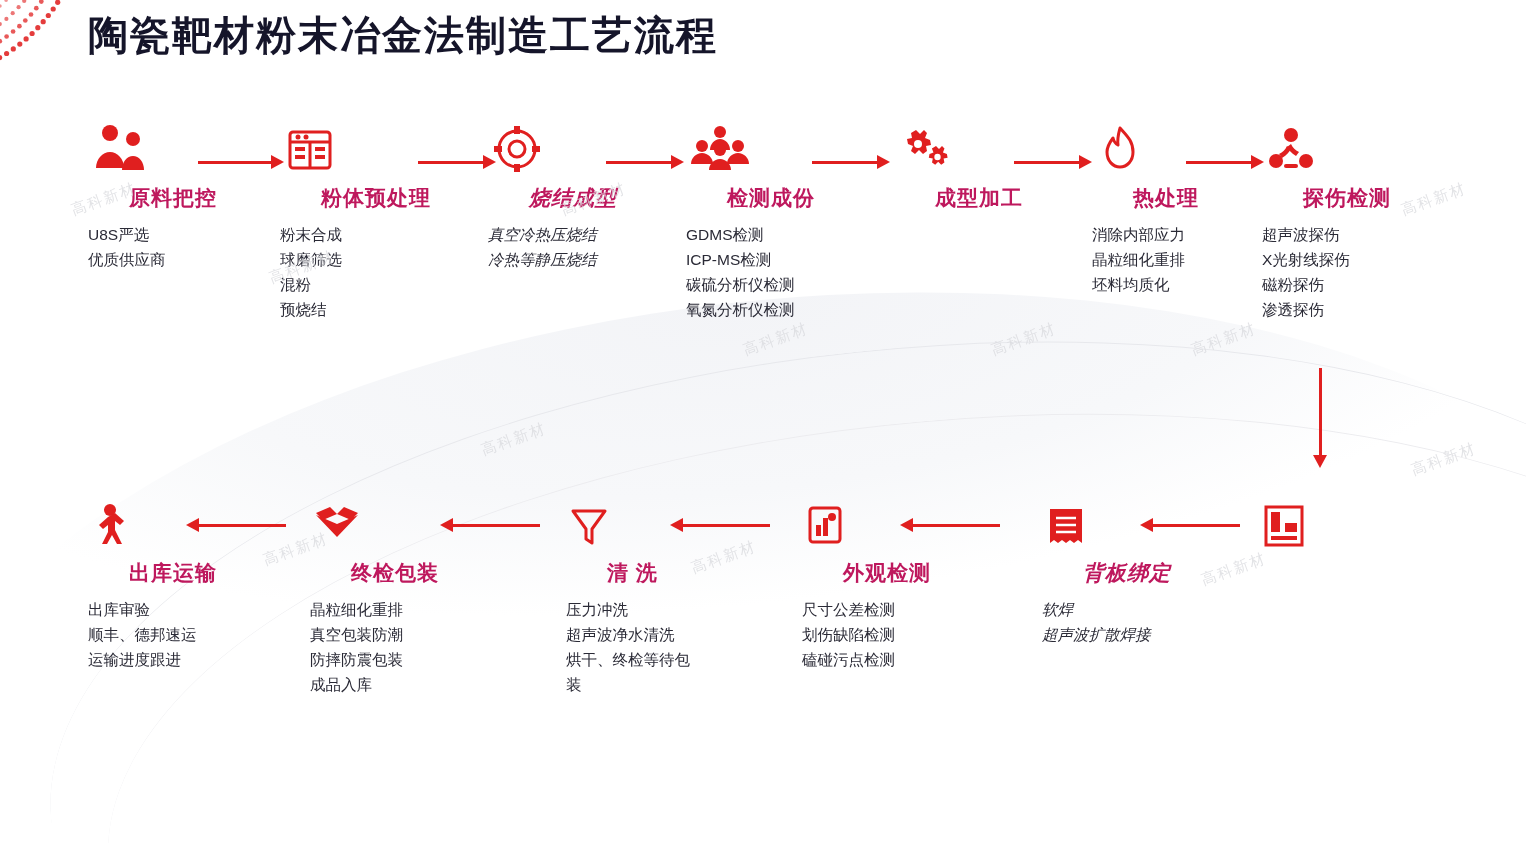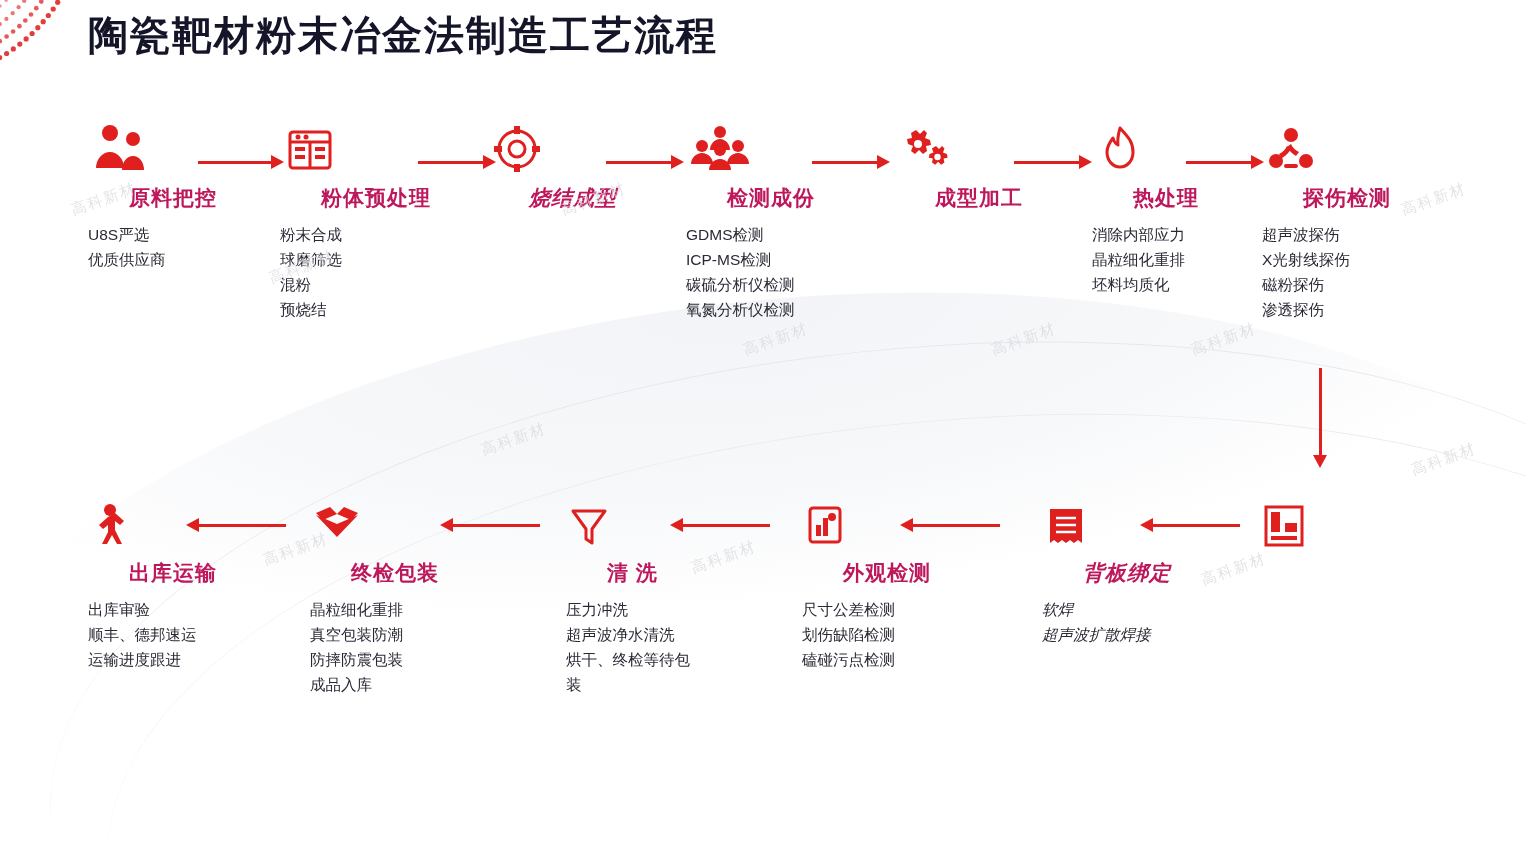--- a/index.html
+++ b/index.html
@@ -369,20 +369,24 @@
         </g>
         <g fill="#e01f1f">
           <rect x="26" y="2" width="6" height="8"></rect>
           <rect x="26" y="40" width="6" height="8"></rect>
           <rect x="6" y="22" width="8" height="6"></rect>
           <rect x="44" y="22" width="8" height="6"></rect>
         </g>
       </svg>
     </div>
     <div class="st-title">烧结成型</div>
+    <div class="st-lines">
+      <div>真空冷热压烧结</div>
+      <div>冷热等静压烧结</div>
+    </div>
   </div>
 
   <div class="arrow-h" style="left:606px; top:155px; width:78px;">
     <div class="shaft"></div>
       <div class="head"></div>
   </div>
 
   <div class="step" style="left:686px; top:120px;">
     <div class="icon">
       <svg width="68" height="50" viewBox="0 0 68 50">

